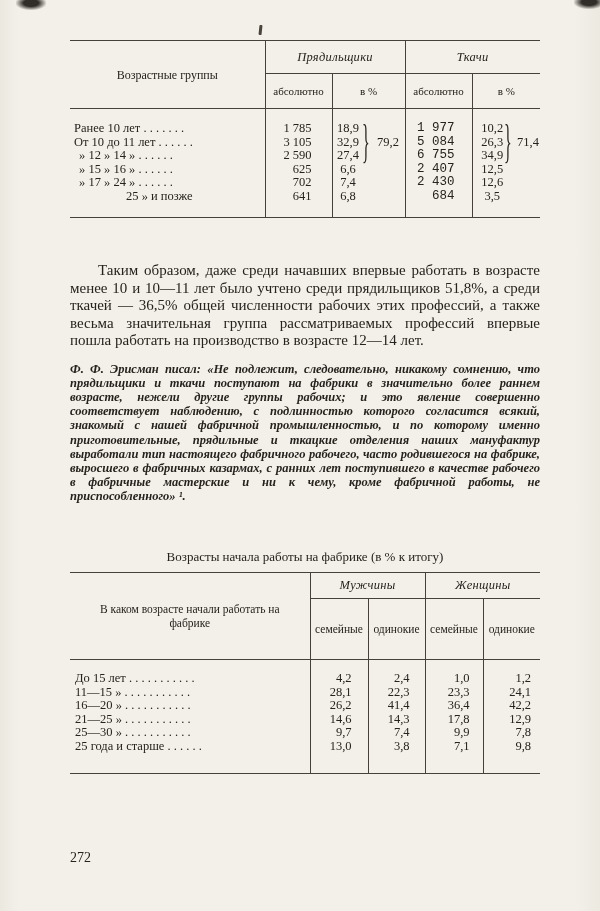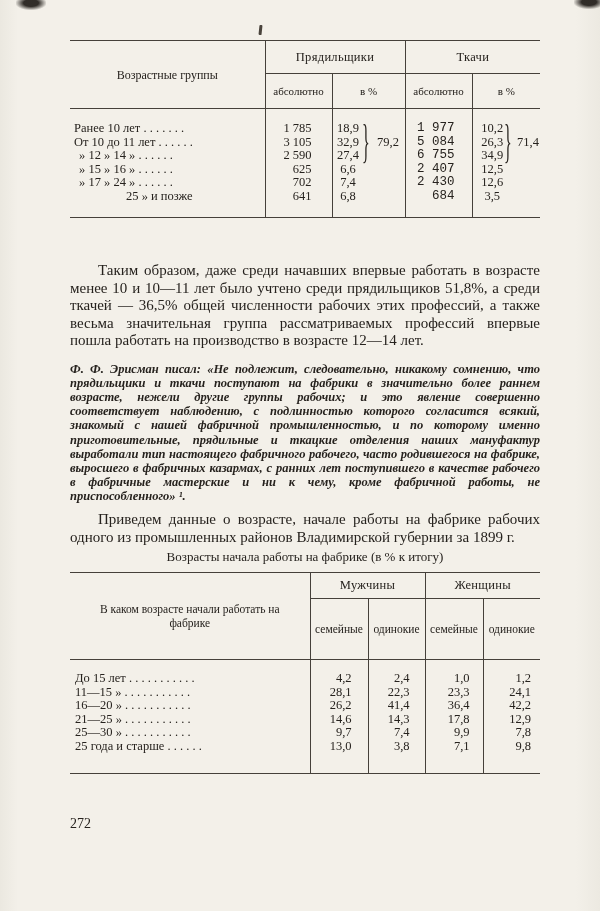--- a/index.html
+++ b/index.html
@@ -26,21 +26,21 @@
   .tbl-wrap { position: absolute; left: 70px; width: 470px; }
   .t1 { top: 40px; }
   .t2 { top: 572px; }
   table { border-collapse: collapse; table-layout: fixed; width: 470px; font-size: 12px; color: #26221e; }
   .t1 table, .t2 table { border-top: 1px solid #45403a; border-bottom: 1px solid #45403a; }
   th { font-weight: normal; padding: 0; }
   td { padding: 0; }
   .br { border-right: 1px solid #45403a; }
   .bb { border-bottom: 1px solid #45403a; }
   .lbl-h { text-align: center; vertical-align: middle; font-size: 12px; line-height: 14px; margin-top: 37px; }
-  .grp { height: 33px; text-align: center; vertical-align: middle; font-size: 12.5px; letter-spacing: .3px; }
+  .grp { height: 33px; text-align: center; vertical-align: middle; font-size: 12.5px; letter-spacing: .3px; font-style: italic; }
   .sub { height: 35px; text-align: center; vertical-align: middle; font-size: 11px; }
   tbody td { line-height: 13.5px; white-space: nowrap; overflow: hidden; font-size: 12.5px; }
   tbody tr:first-child td { padding-top: 13px; }
   .t1 tbody tr:last-child td { padding-bottom: 14px; }
   .t2 tbody tr:last-child td { padding-bottom: 20px; }
   .t2 tbody tr:first-child td { padding-top: 12px; }
   td.lbl { padding-left: 4px; }
   .t1 td.ind1 { padding-left: 9px; }
   .t1 td.ind2 { padding-left: 56px; }
   .t1 td.sp-abs { text-align: right; padding-right: 20px; }
@@ -65,21 +65,21 @@
   .v1 { left: 307px; top: 95px; }
   .v2 { left: 447px; top: 95px; }
 
   
   .para { position: absolute; left: 70px; width: 470px; text-align: justify; }
   .p1 { top: 247px; font-size: 15px; line-height: 17.5px; text-indent: 28px; }
   .quote { top: 349px; font-size: 12.5px; line-height: 14.2px; font-style: italic; font-weight: bold; }
   .p2 { top: 496px; font-size: 15px; line-height: 17.5px; text-indent: 28px; }
   .t2-title { position: absolute; left: 70px; width: 470px; top: 549px; text-align: center; font-weight: normal; font-size: 13px; }
   .footnote { position: absolute; left: 70px; width: 470px; top: 769px; font-size: 12.3px; line-height: 15px; text-align: justify; text-indent: 14px; }
-  .pageno { position: absolute; left: 70px; top: 816px; font-size: 14px; }
+  .pageno { position: absolute; left: 70px; top: 850px; font-size: 14px; }
 </style>
 </head>
 <body>
 
 <div class="page">
 
   <div class="smudge smudge-tl"></div>
   <div class="smudge smudge-tr"></div>
   <div class="smudge tick"></div>
 
@@ -151,21 +151,20 @@
       </tbody>
     </table>
     <div class="brace b1">}</div>
     <div class="bval v1">79,2</div>
     <div class="brace b2">}</div>
     <div class="bval v2">71,4</div>
   </div>
 
   <p class="para p1">Таким образом, даже среди начавших впервые работать в возрасте менее 10 и 10—11 лет было учтено среди прядильщиков 51,8%, а среди ткачей — 36,5% общей численности рабочих этих профессий, а также весьма значительная группа рассматриваемых профессий впервые пошла работать на производство в возрасте 12—14 лет.</p>
   <p class="para quote">Ф. Ф. Эрисман писал: «Не подлежит, следовательно, никакому сомнению, что прядильщики и ткачи поступают на фабрики в значительно более раннем возрасте, нежели другие группы рабочих; и это явление совершенно соответствует наблюдению, с подлинностью которого согласится всякий, знакомый с нашей фабричной промышленностью, и по которому именно приготовительные, прядильные и ткацкие отделения наших мануфактур выработали тип настоящего фабричного рабочего, часто родившегося на фабрике, выросшего в фабричных казармах, с ранних лет поступившего в качестве рабочего в фабричные мастерские и ни к чему, кроме фабричной работы, не приспособленного» ¹.</p>
-  <p class="para p2">Приведем данные о возрасте, начале работы на фабрике рабочих одного из промышленных районов Владимирской губернии за 1899 г.</p>
 
   <div class="t2-title">Возрасты начала работы на фабрике (в % к итогу)</div>
 
   <div class="tbl-wrap t2">
     <table>
       <colgroup>
         <col style="width:240px">
           <col style="width:58px">
           <col style="width:57px">
           <col style="width:58px">

